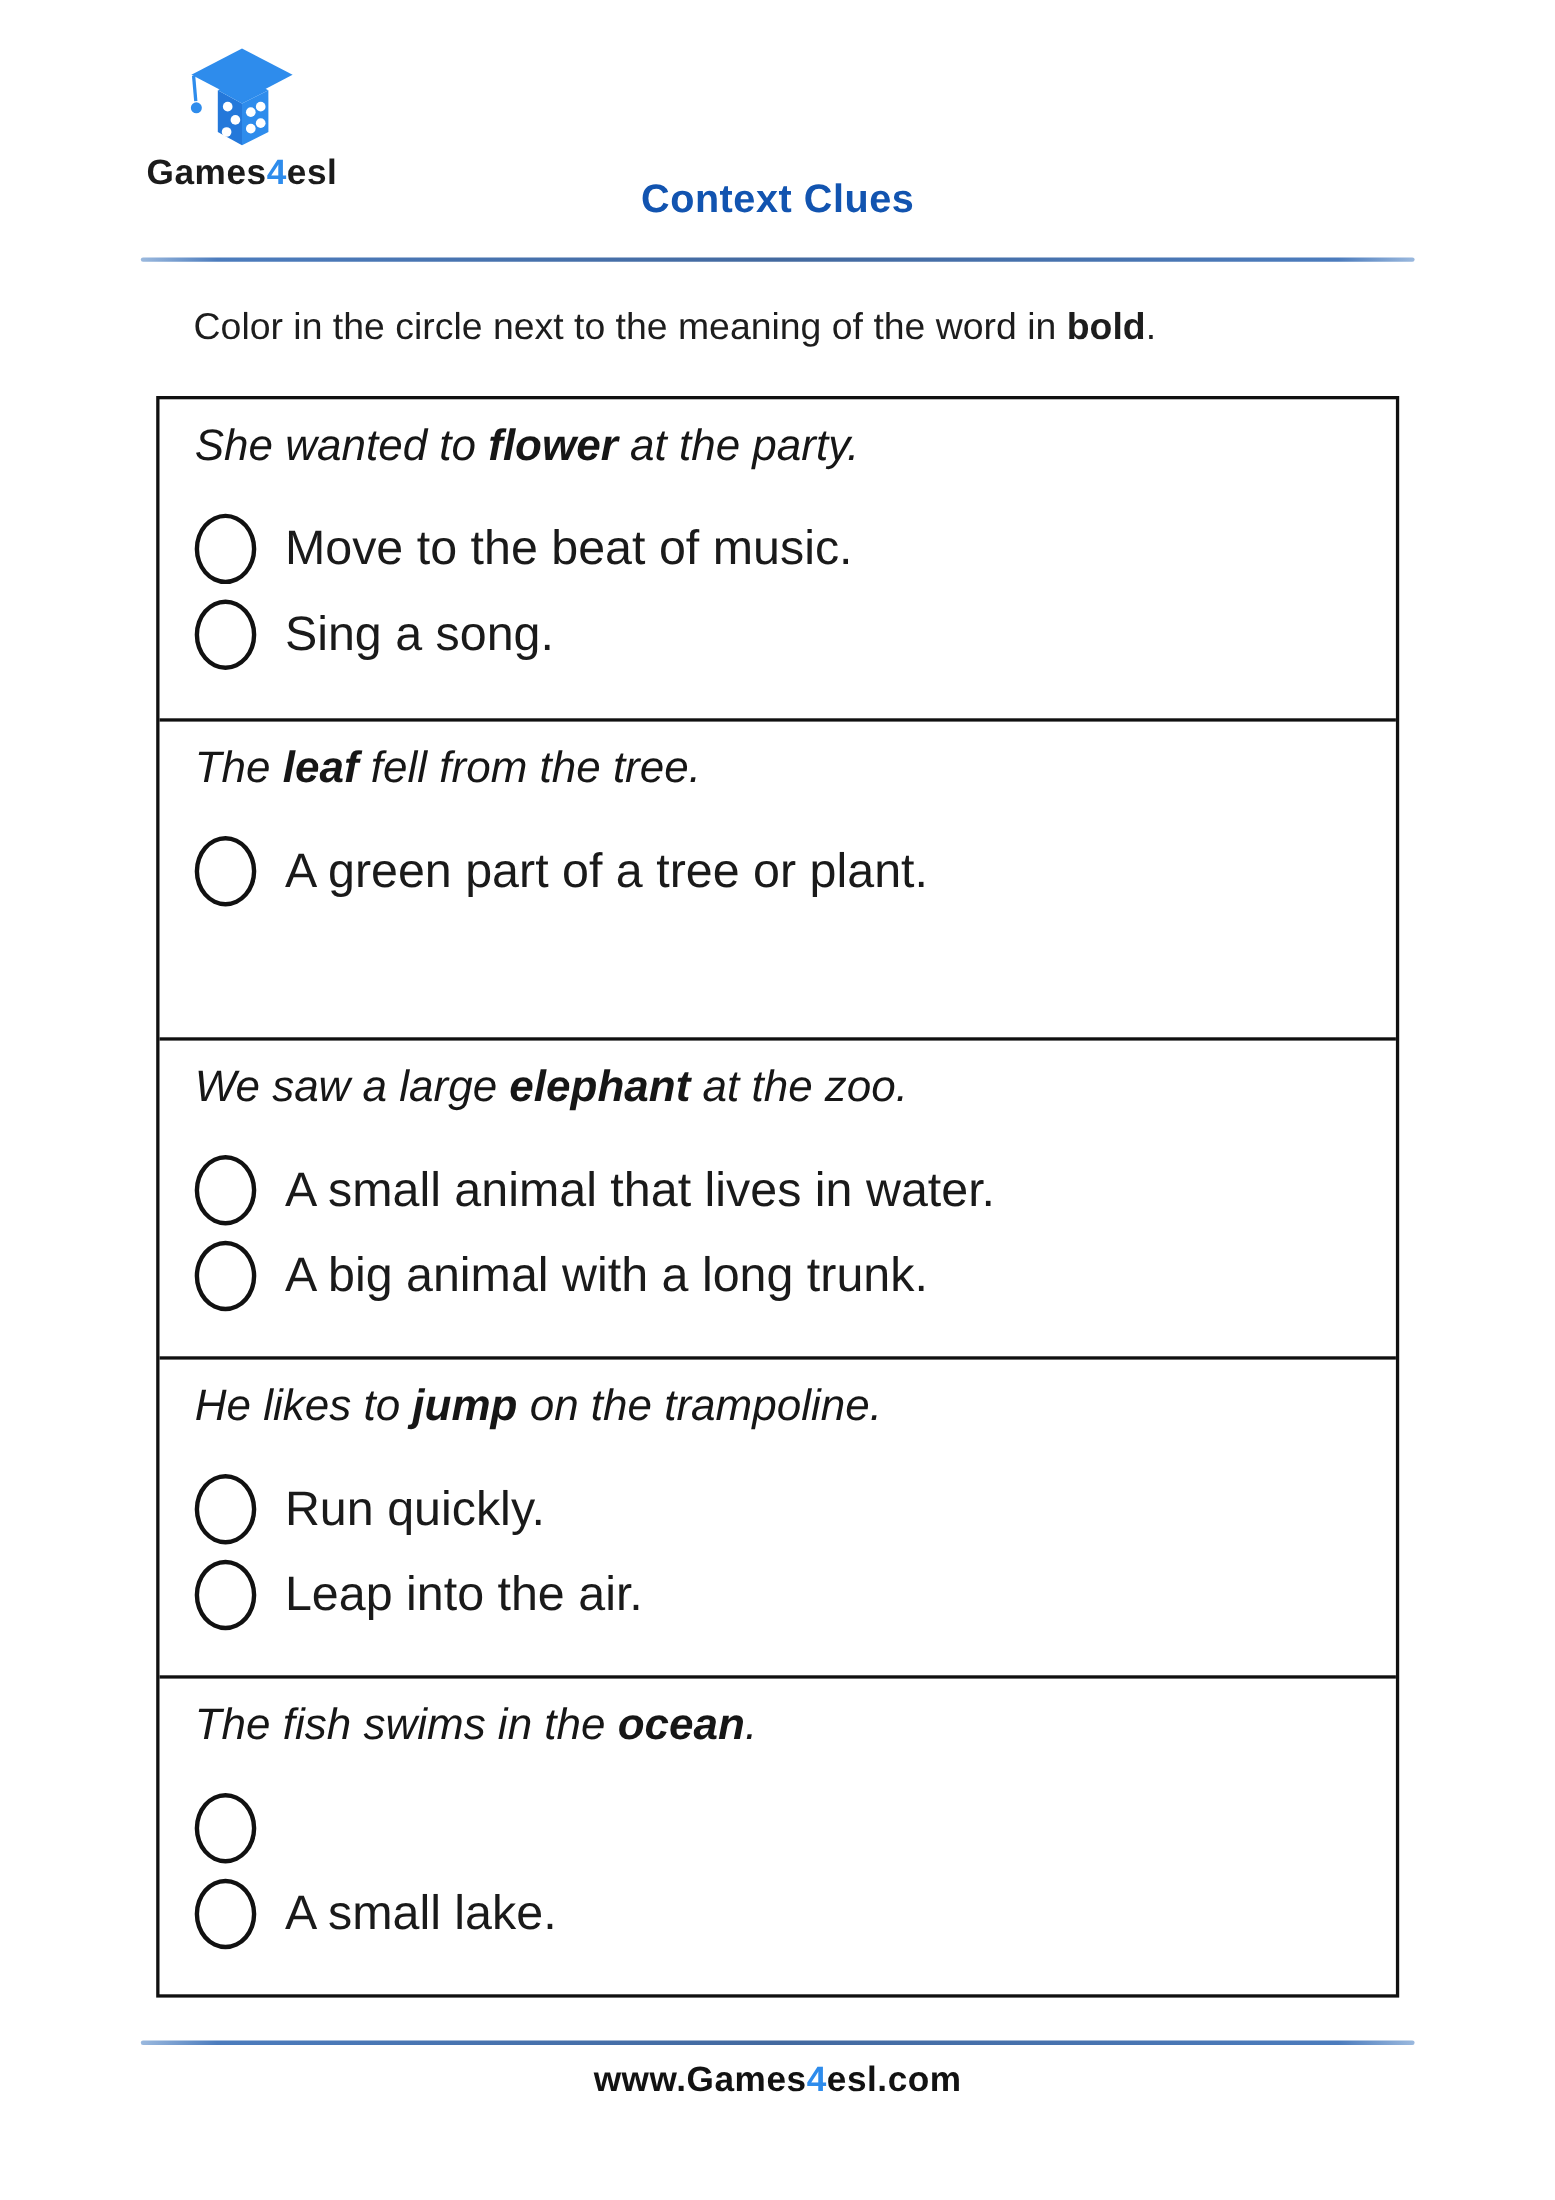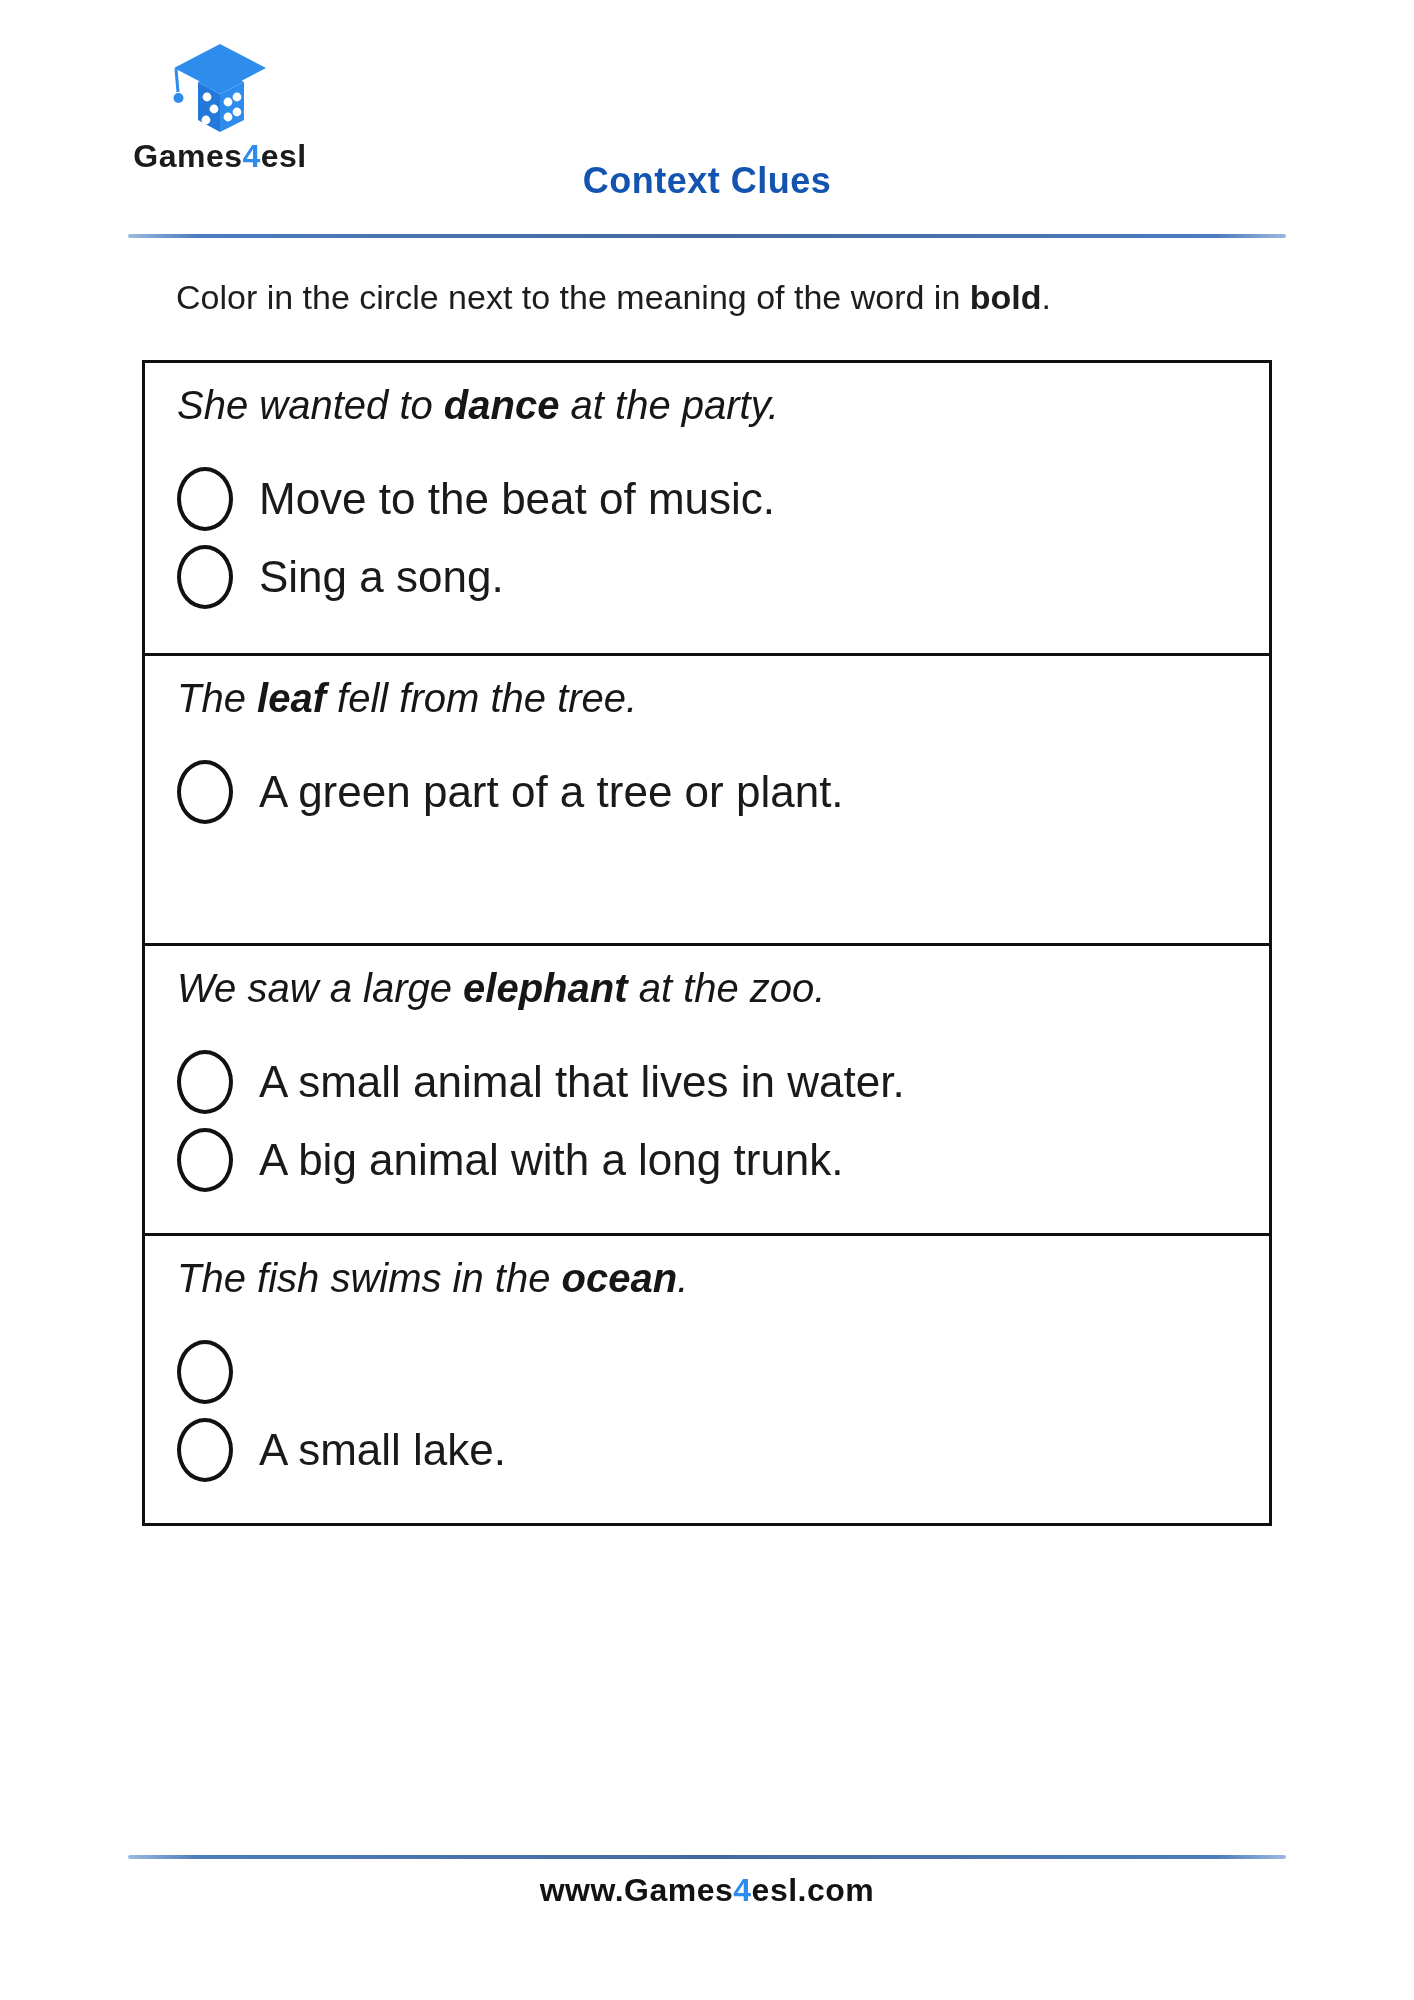--- a/index.html
+++ b/index.html
@@ -92,21 +92,21 @@
   </div>
 
   <h1 class="page-title">Context Clues</h1>
   <div class="rule header"></div>
 
   <div class="instruction"><span>Color in the circle next to the meaning of the word in </span><b>bold</b><span>.</span></div>
 
   <div class="qtable">
 
     <div class="q-row">
-      <div class="sentence"><span>She wanted to </span><b>dance</b><span> at the party.</span></div>
+      <div class="sentence"><span>She wanted to </span><b>flower</b><span> at the party.</span></div>
       <div class="options">
         <div class="option">
           <span class="bubble"></span>
           <span class="opt-text">Move to the beat of music.</span>
         </div>
         <div class="option">
           <span class="bubble"></span>
           <span class="opt-text">Sing a song.</span>
         </div>
       </div>
@@ -129,20 +129,33 @@
           <span class="bubble"></span>
           <span class="opt-text">A small animal that lives in water.</span>
         </div>
         <div class="option">
           <span class="bubble"></span>
           <span class="opt-text">A big animal with a long trunk.</span>
         </div>
       </div>
     </div>
 
+    <div class="q-row">
+      <div class="sentence"><span>He likes to </span><b>jump</b><span> on the trampoline.</span></div>
+      <div class="options">
+        <div class="option">
+          <span class="bubble"></span>
+          <span class="opt-text">Run quickly.</span>
+        </div>
+        <div class="option">
+          <span class="bubble"></span>
+          <span class="opt-text">Leap into the air.</span>
+        </div>
+      </div>
+    </div>
 
     <div class="q-row">
       <div class="sentence"><span>The fish swims in the </span><b>ocean</b><span>.</span></div>
       <div class="options">
         <div class="option">
           <span class="bubble"></span>
         </div>
         <div class="option">
           <span class="bubble"></span>
           <span class="opt-text">A small lake.</span>

